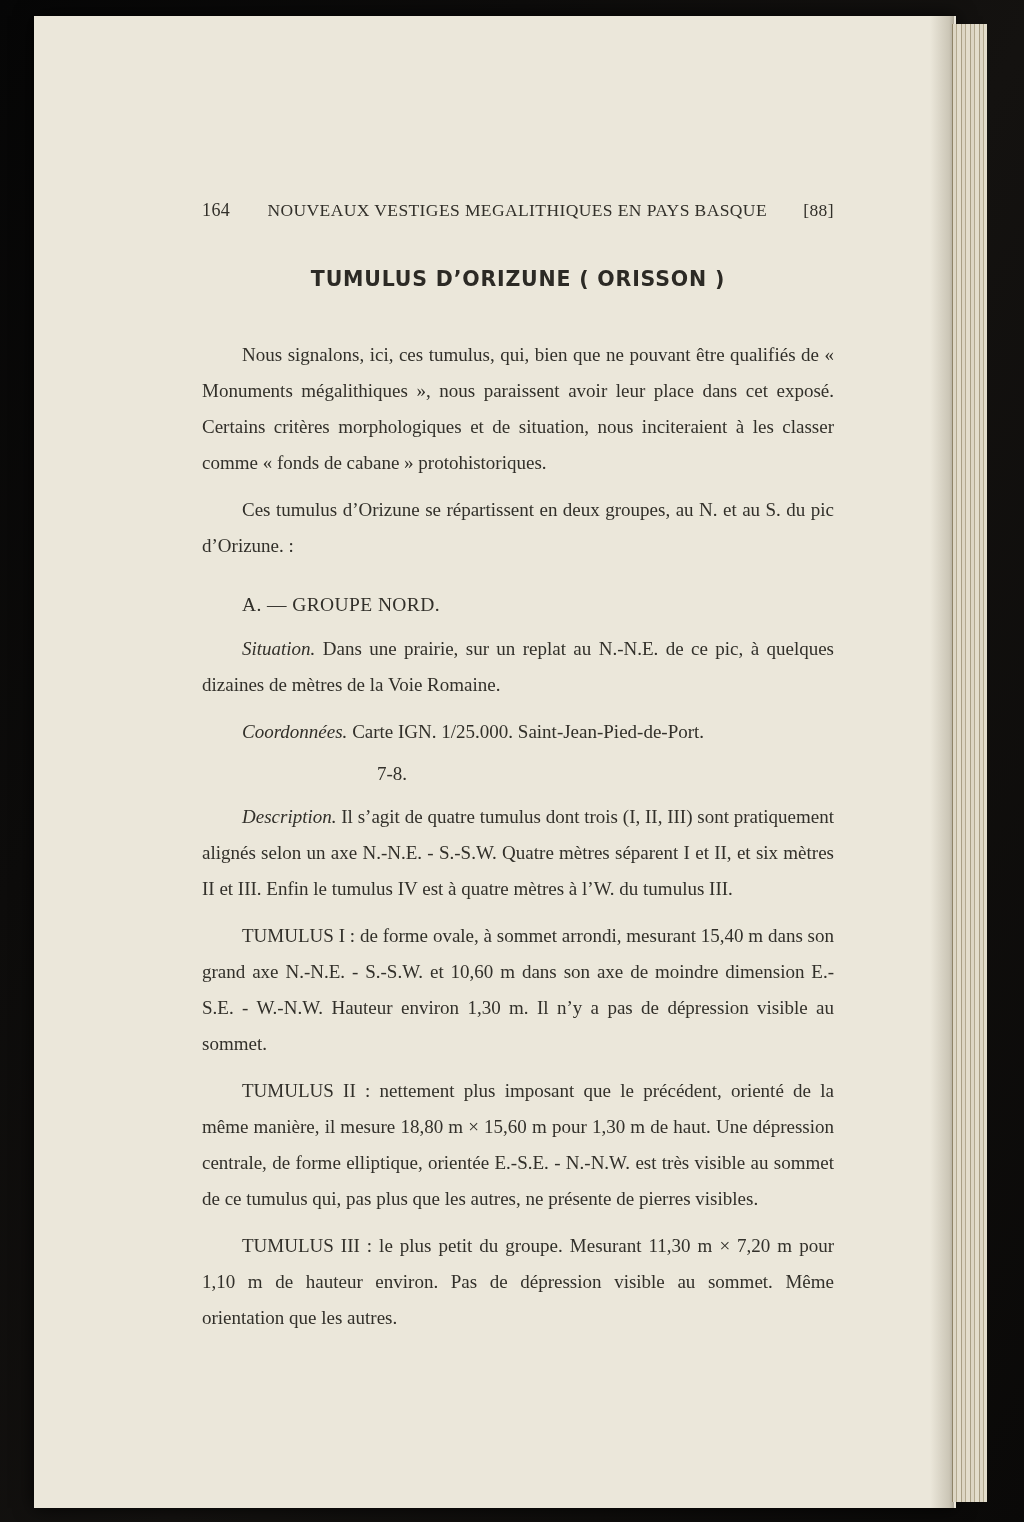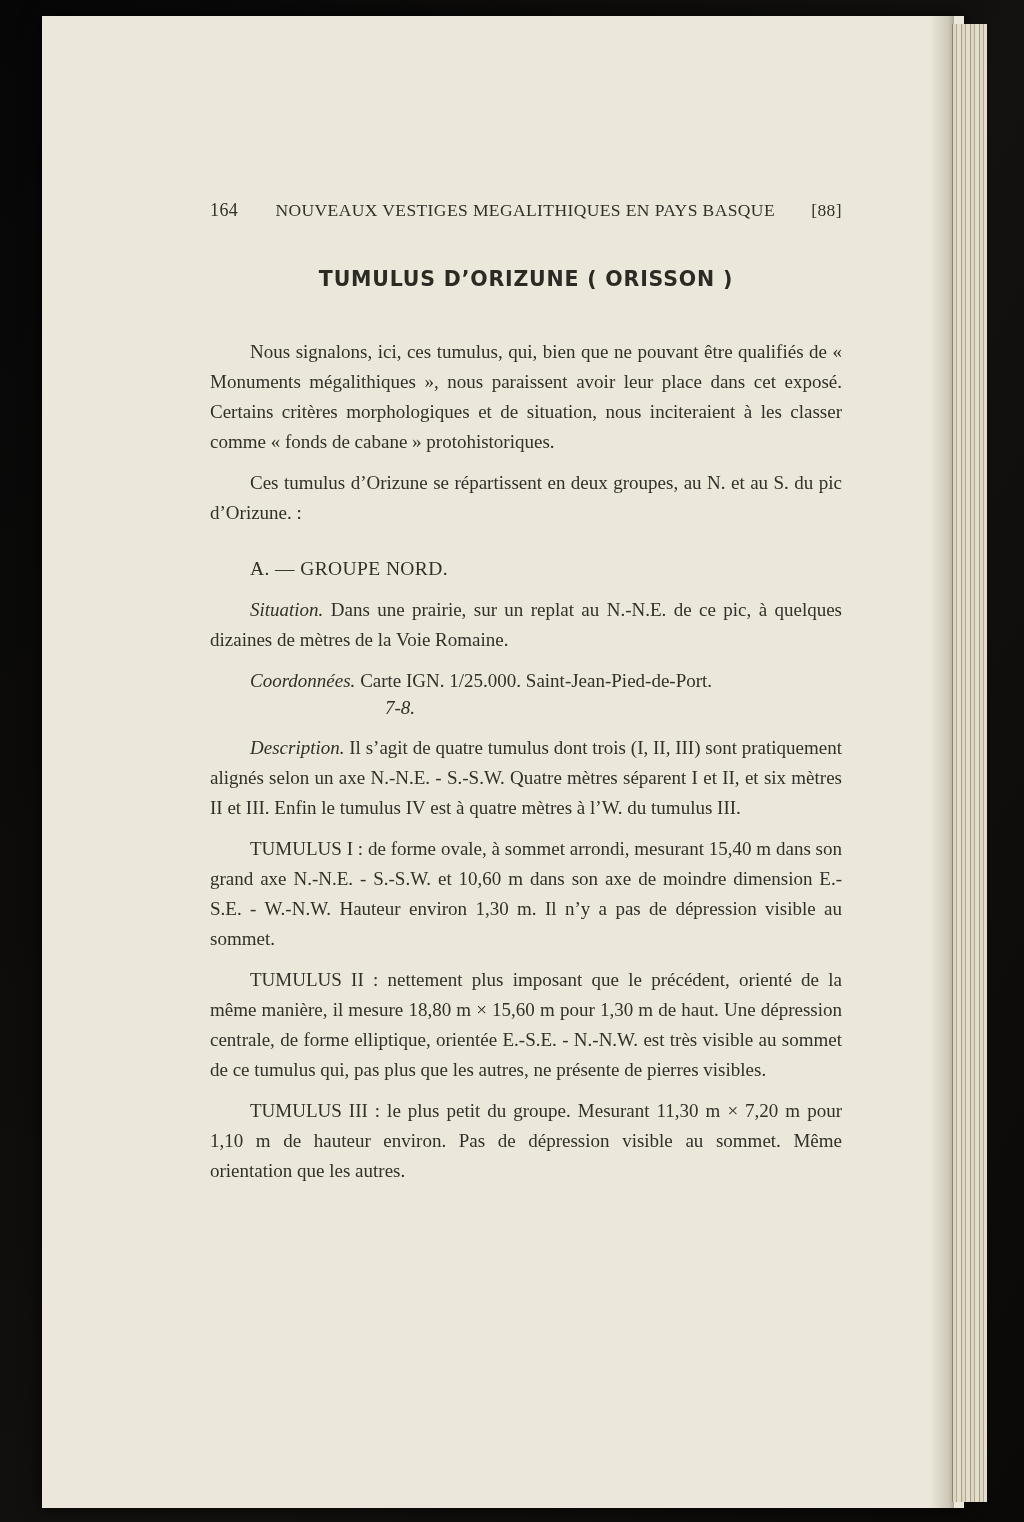--- a/index.html
+++ b/index.html
@@ -14,21 +14,21 @@
     overflow: hidden;
     font-family: "Liberation Serif", "DejaVu Serif", serif;
   }
   .backdrop {
     position: absolute;
     inset: 0;
     background: linear-gradient(120deg, #060606 0%, #141210 55%, #0a0908 100%);
   }
   .page {
     position: absolute;
-    left: 42px;
+    left: 34px;
     top: 16px;
     width: 922px;
     height: 1492px;
     background: linear-gradient(100deg, #e7e3d6 0%, #edead e 0%, #ece8db 55%, #e4dfd0 100%);
     background-color: #ebe7da;
     box-shadow: 0 0 18px rgba(0,0,0,0.8);
   }
   
   .page-edges {
     position: absolute;
@@ -76,39 +76,38 @@
     font-family: "DejaVu Sans", "Liberation Sans", sans-serif;
     font-weight: bold;
     font-size: 20.5px;
     letter-spacing: 0.8px;
     color: #2c2a25;
     margin-bottom: 46px;
     margin-top: 40px;
   }
   p.para {
     font-size: 19px;
-    line-height: 30px;
+    line-height: 36px;
     text-align: justify;
     text-indent: 40px;
     margin: 0 0 11px 0;
   }
   p.no-gap { margin-bottom: 9px; }
   .section-head {
     font-size: 19.5px;
     letter-spacing: 0.4px;
     margin: 30px 0 15px 0;
     text-indent: 40px;
   }
   .lead-italic { font-style: italic; }
   .coord-block { margin-bottom: 12px; }
   .coord-sub {
     font-size: 19px;
     line-height: 24.5px;
     margin-left: 175px;
-    font-style: italic;
   }
   .tumulus { margin-top: 15px; margin-bottom: 0; }
   .desc { margin-top: 2px; margin-bottom: 0; }
 </style>
 </head>
 <body>
 
 <div class="backdrop"></div>
 
 <div class="page">
@@ -125,21 +124,21 @@
 
     <p class="para">Nous signalons, ici, ces tumulus, qui, bien que ne pouvant être qualifiés de « Monuments mégalithiques », nous paraissent avoir leur place dans cet exposé. Certains critères morphologiques et de situation, nous inciteraient à les classer comme « fonds de cabane » protohistoriques.</p>
 
     <p class="para no-gap">Ces tumulus d’Orizune se répartissent en deux groupes, au N. et au S. du pic d’Orizune. :</p>
 
     <div class="section-head">A. — GROUPE NORD.</div>
 
     <p class="para"><span class="lead-italic">Situation.</span><span> Dans une prairie, sur un replat au N.-N.E. de ce pic, à quelques dizaines de mètres de la Voie Romaine.</span></p>
 
     <div class="coord-block">
-      <p class="para" style="margin-bottom:0;"><span class="lead-italic">Coordonnées.</span><span> Carte IGN. 1/25.000. Saint-Jean-Pied-de-Port.</span></p>
+      <p class="para" style="margin-bottom:12px;"><span class="lead-italic">Coordonnées.</span><span> Carte IGN. 1/25.000. Saint-Jean-Pied-de-Port.</span></p>
       <div class="coord-sub">
         <div>7-8.</div>
       </div>
     </div>
 
     <p class="para desc"><span class="lead-italic">Description.</span><span> Il s’agit de quatre tumulus dont trois (I, II, III) sont pratiquement alignés selon un axe N.-N.E. - S.-S.W. Quatre mètres séparent I et II, et six mètres II et III. Enfin le tumulus IV est à quatre mètres à l’W. du tumulus III.</span></p>
 
     <p class="para tumulus"><span>TUMULUS I</span><span> : de forme ovale, à sommet arrondi, mesurant 15,40 m dans son grand axe N.-N.E. - S.-S.W. et 10,60 m dans son axe de moindre dimension E.-S.E. - W.-N.W. Hauteur environ 1,30 m. Il n’y a pas de dépression visible au sommet.</span></p>
 
     <p class="para tumulus"><span>TUMULUS II</span><span> : nettement plus imposant que le précédent, orienté de la même manière, il mesure 18,80 m × 15,60 m pour 1,30 m de haut. Une dépression centrale, de forme elliptique, orientée E.-S.E. - N.-N.W. est très visible au sommet de ce tumulus qui, pas plus que les autres, ne présente de pierres visibles.</span></p>

